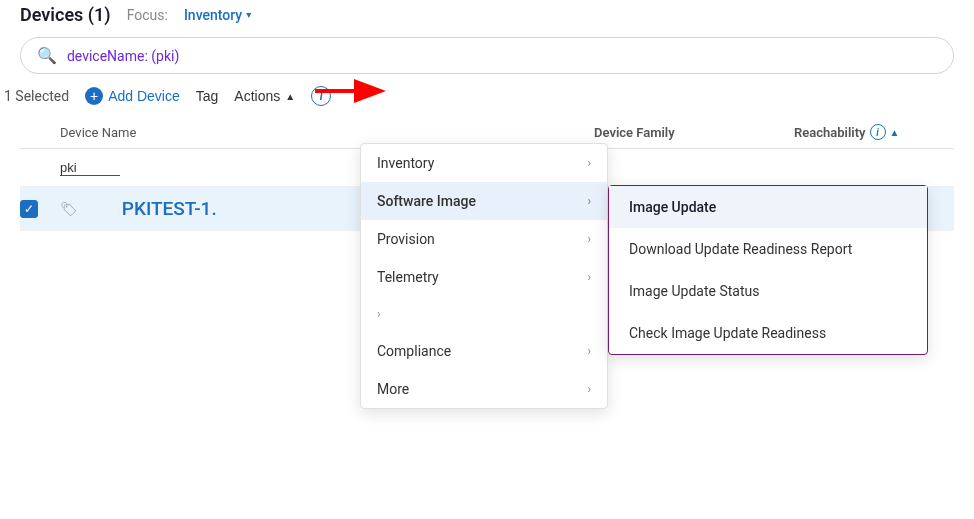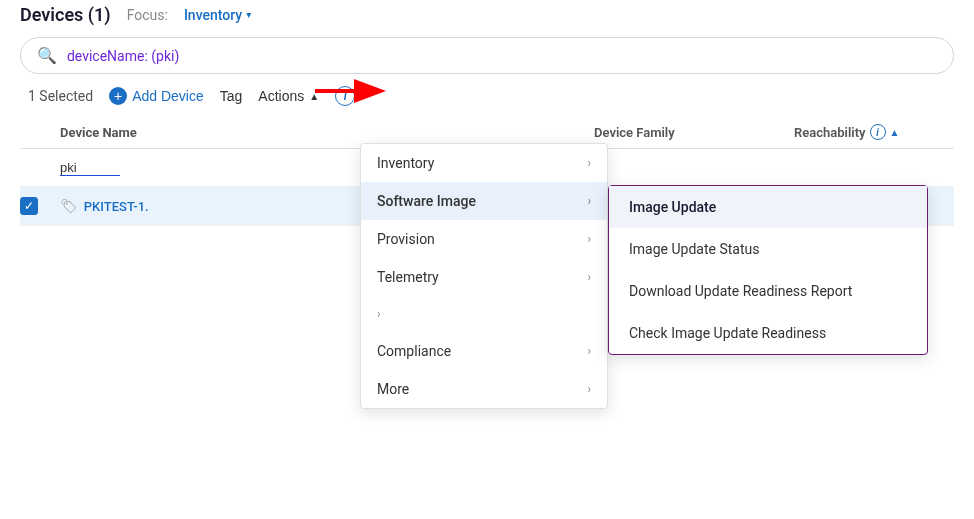--- a/index.html
+++ b/index.html
@@ -58,21 +58,21 @@
     .search-icon-wrap {
       color: #888;
       font-size: 16px;
     }
     .search-text {
       color: #6d28d9;
       font-size: 14px;
     }
     
     .toolbar {
-      padding: 0 28px;
+      padding: 0 4px;
       display: flex;
       align-items: center;
       gap: 16px;
       margin-bottom: 0;
       position: relative;
       z-index: 10;
     }
     .selected-label {
       font-size: 14px;
       color: #555;
@@ -143,21 +143,21 @@
       padding: 0 20px;
     }
     .table-header {
       display: flex;
       align-items: center;
       padding: 8px 0;
       border-bottom: 1px solid #e0e0e0;
       gap: 0;
     }
     .col-check { width: 40px; }
-    .col-name { flex: 1; font-weight: 700; color: #555; font-size: 13px; }
+    .col-name { flex: 1; font-weight: 400; color: #555; font-size: 13px; }
     .col-family { width: 200px; font-weight: 600; color: #555; font-size: 13px; display: flex; align-items: center; gap: 4px; }
     .col-reach { width: 160px; font-weight: 600; color: #555; font-size: 13px; display: flex; align-items: center; gap: 4px; }
     .sort-icon { font-size: 10px; color: #1a6fc4; }
     
     .table-row {
       display: flex;
       align-items: center;
       padding: 10px 0;
       border-bottom: 1px solid #f0f0f0;
     }
@@ -176,23 +176,24 @@
       cursor: pointer;
       flex-shrink: 0;
     }
     .col-check { width: 40px; display: flex; align-items: center; }
     .tag-icon {
       color: #999;
       font-size: 14px;
       margin-right: 6px;
     }
     .device-name-val {
-      font-size: 13px;
+      font-size: 19px;
       color: #1a6fc4;
       font-weight: 500;
+      margin-left: 38px;
     }
     .device-name-input {
       border: none;
       border-bottom: 1px solid #1d4ed8;
       font-size: 13px;
       color: #333;
       width: 60px;
       outline: none;
       background: transparent;
     }
@@ -352,18 +353,18 @@
   </div>
       <div class="menu-item">
     <span>More</span>
     <span class="menu-arrow">›</span>
   </div>
     </div>
 
   <div class="submenu">
 
   <div class="submenu-item active">Image Update</div>
+      <div class="submenu-item">Download Update Readiness Report</div>
       <div class="submenu-item">Image Update Status</div>
-      <div class="submenu-item">Download Update Readiness Report</div>
       <div class="submenu-item">Check Image Update Readiness</div>
     </div>
 
 </div>
 
 </body></html>

